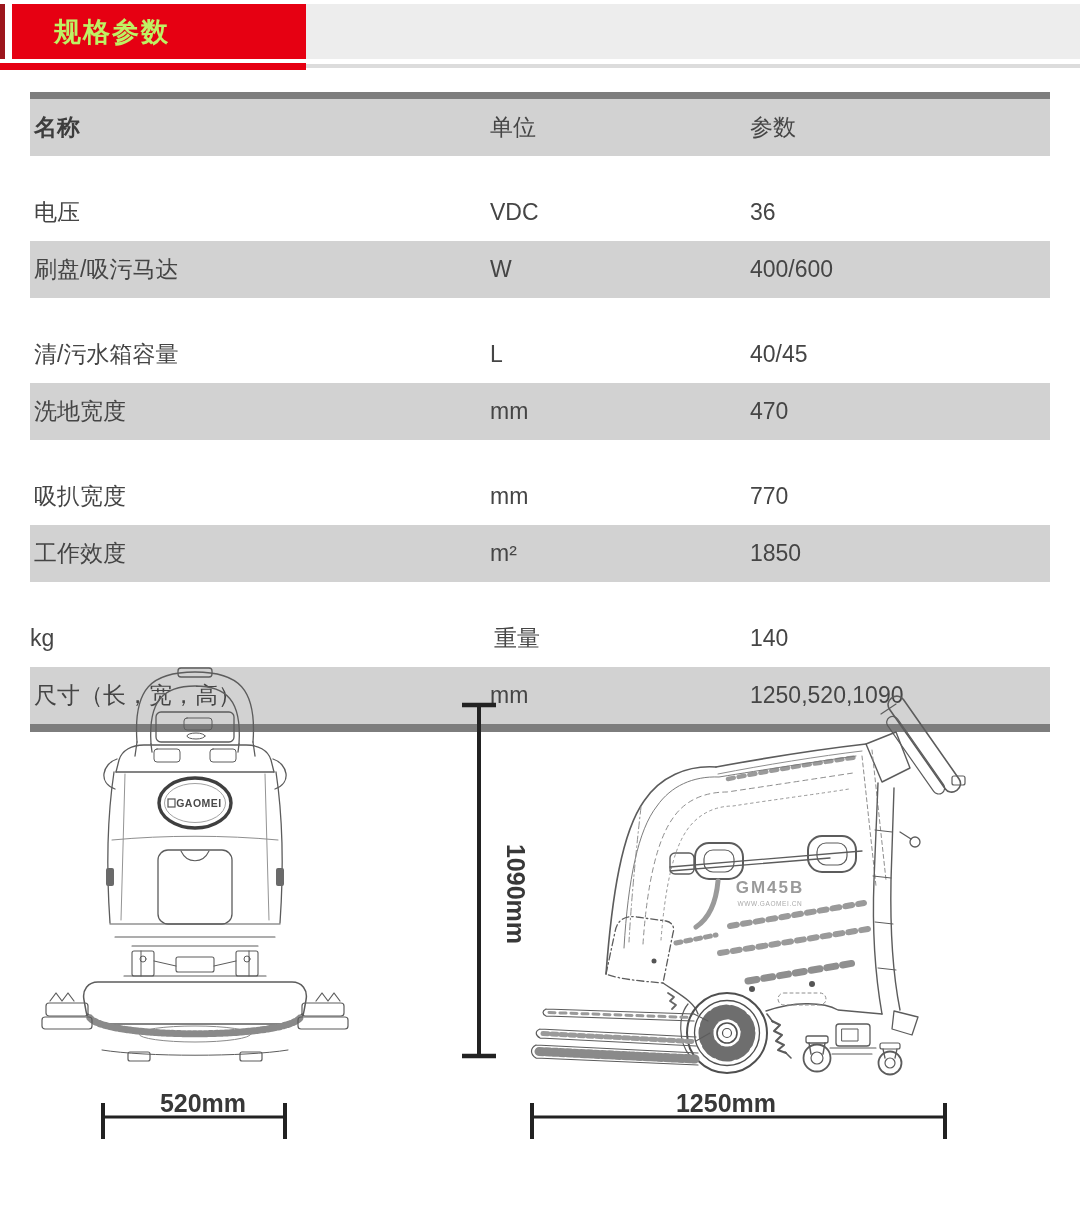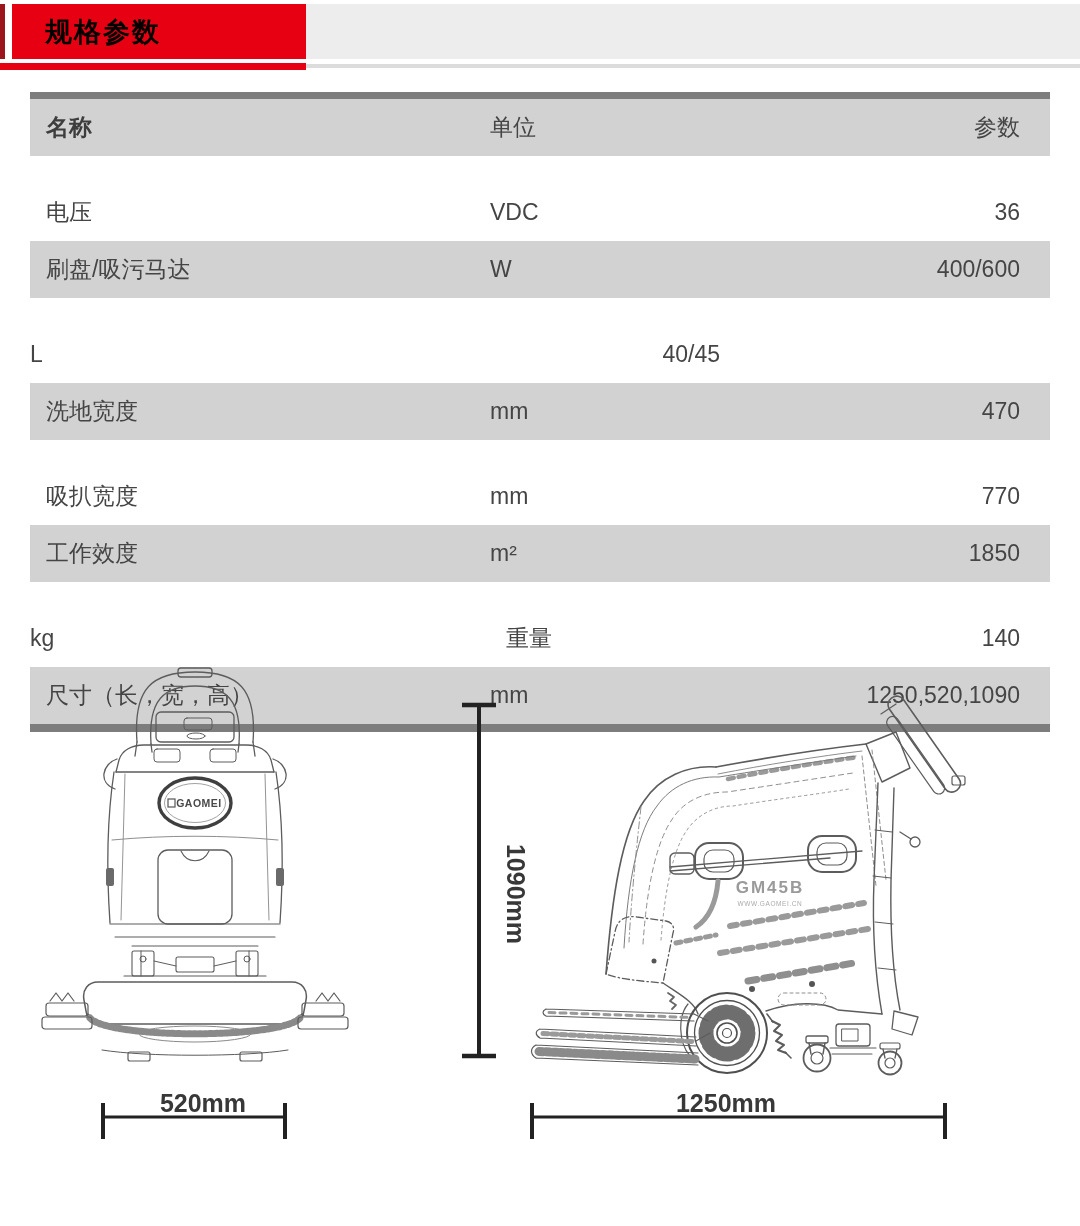--- a/index.html
+++ b/index.html
@@ -3,32 +3,32 @@
 <meta charset="utf-8">
 <style>
   html,body{margin:0;padding:0;background:#fff;}
   .page{position:relative;width:1080px;height:1226px;background:#fff;overflow:hidden;
         font-family:"Liberation Sans","DejaVu Sans",sans-serif;}
   
   .banner{position:absolute;left:0;top:4px;width:1080px;height:55px;display:flex;}
   .banner-accent{width:5px;height:55px;background:var(--accent-dark,#9c151c);}
   .banner-gap{width:7px;height:55px;background:#fff;}
   .banner-red{width:294px;height:55px;background:var(--accent,#e60012);display:flex;align-items:center;}
-  .banner-title{color:#000000;font-size:27px;font-weight:bold;padding-left:33px;letter-spacing:2px;}
+  .banner-title{color:#bef264;font-size:27px;font-weight:bold;padding-left:42px;letter-spacing:2px;}
   .banner-gray{flex:1;height:55px;background:var(--panel,#ededed);}
   .underline-red{position:absolute;left:0;top:63px;width:306px;height:7px;background:var(--accent,#e60012);}
   .underline-gray{position:absolute;left:306px;top:64px;width:774px;height:4px;background:#dcdcdc;}
   
   .spec-table{position:absolute;left:30px;top:92px;width:1020px;}
   .bar{height:7px;background:var(--bar,#7d7d7d);}
   .bar.bottom{height:8px;}
   .trow{display:grid;grid-template-columns:460px 260px 1fr;align-items:center;height:57px;
         font-size:23px;color:#454545;}
-  .trow .cell.name{padding-left:16px;}
-  .trow .cell.value{text-align:right;padding-right:30px;}
+  .trow .cell.name{padding-left:4px;}
+  .trow .cell.value{padding-right:30px;}
   .trow.thead{background:var(--stripe,#d2d2d2);}
   .trow.thead .cell.name{font-weight:bold;color:#3d3d3d;}
   .trow.gray{background:var(--stripe,#d2d2d2);}
   .trow.white{background:#fff;margin-top:28px;}
   
   .dwg{position:absolute;}
   svg text{font-family:"Liberation Sans","DejaVu Sans",sans-serif;}
   .dim-text{font-weight:bold;fill:#383838;font-size:25px;}
 </style>
 </head>
@@ -59,20 +59,21 @@
           <div class="cell name">电压</div>
           <div class="cell unit">VDC</div>
           <div class="cell value">36</div>
         </div>
         <div class="trow gray">
           <div class="cell name">刷盘/吸污马达</div>
           <div class="cell unit">W</div>
           <div class="cell value">400/600</div>
         </div>
         <div class="trow white">
+          <div class="cell name">清/污水箱容量</div>
           <div class="cell unit">L</div>
           <div class="cell value">40/45</div>
         </div>
         <div class="trow gray">
           <div class="cell name">洗地宽度</div>
           <div class="cell unit">mm</div>
           <div class="cell value">470</div>
         </div>
         <div class="trow white">
           <div class="cell name">吸扒宽度</div>

